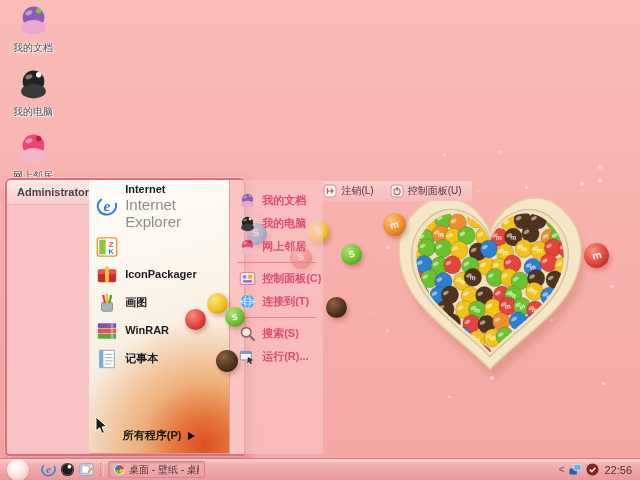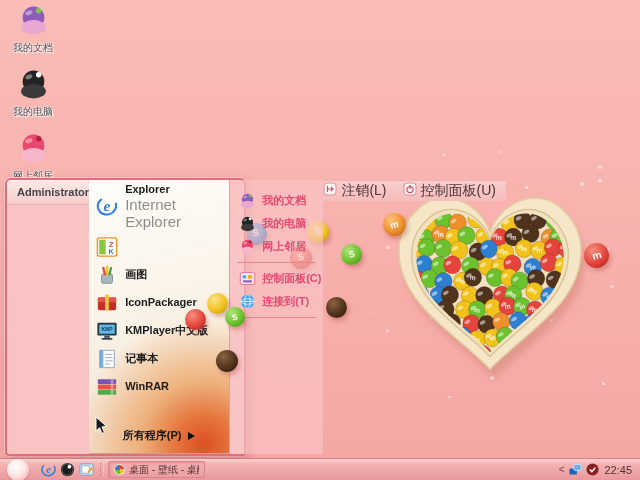--- a/index.html
+++ b/index.html
@@ -36,21 +36,21 @@
 .tri{width:0;height:0;border-left:7px solid #111;border-top:4px solid transparent;border-bottom:4px solid transparent}
 #sm-right{flex:1;min-width:0;padding-top:9px;display:flex;flex-direction:column;background:rgba(249,196,196,.65)}
 .smr-item{display:flex;align-items:center;gap:6px;padding:3px 2px 3px 9px;font-size:11px;
  font-weight:bold;color:#e14b72;cursor:pointer;white-space:nowrap}
 .smr-item .ic{width:17px;height:17px;flex:none}
 .smr-item .ic svg{width:17px;height:17px;display:block}
 .smr-sep{height:1px;background:#e8828e;margin:4px 7px;flex:none}
 #sm-bottom{flex:none;height:21px;display:flex;align-items:center;justify-content:flex-end;gap:16px;
  padding-right:10px;border-top:1px solid #eeb0b2;background:linear-gradient(180deg,#f8cdcb,#f5bdbc);
  border-radius:0 0 2px 2px}
-.sm-btn{display:flex;align-items:flex-start;gap:4px;font-size:14px;color:#4e3538;cursor:pointer}
+.sm-btn{display:flex;align-items:flex-start;gap:4px;font-size:10px;color:#4e3538;cursor:pointer}
 .sm-btn svg{width:14px;height:14px;display:block}
 #cursor{position:absolute;left:95px;top:416px;z-index:9;pointer-events:none}
 #taskbar{position:absolute;left:0;right:0;bottom:0;height:22px;z-index:6;display:flex;align-items:center;
  background:linear-gradient(180deg,#fad2cf 0%,#f3b2b2 25%,#eea3a6 70%,#e9989d 100%);
  border-top:1px solid #dd7d88}
 #start-orb{width:22px;height:22px;border-radius:50%;margin:0 12px 0 7px;flex:none;cursor:pointer;
  background:radial-gradient(circle at 40% 35%,#fff 0%,#fde7e6 45%,#f6bcbd 78%,#eda4a8 100%);
  box-shadow:0 1px 2px rgba(180,80,90,.4)}
 #quicklaunch{display:flex;gap:4px;align-items:center}
 .ql{width:15px;height:15px;cursor:pointer}
@@ -410,102 +410,88 @@
       <div id="sm-left">
         <div id="sm-left-items">
             <div class="sm-item">
               <span class="ic">
                 <svg viewBox="0 0 24 24">
                   <ellipse cx="12" cy="12" rx="10" ry="9.3" fill="none" stroke="#2f7fd8" stroke-width="2.2" transform="rotate(-18 12 12)" stroke-dasharray="42 18"></ellipse>
                   <text x="12" y="17.5" text-anchor="middle" font-size="17" font-style="italic" font-weight="bold" fill="#2f7fd8" font-family="Liberation Serif,serif">e</text>
                 </svg>
               </span>
               <div>
-                <div class="t1">Explorer</div>
+                <div class="t1">Internet</div>
                 <div class="t2">Internet Explorer</div>
               </div>
             </div>
             <div class="sm-item">
               <span class="ic">
                 <svg viewBox="0 0 24 24">
                   <rect x="1.5" y="2" width="21" height="20" rx="2" fill="#fff" stroke="#f08f2c" stroke-width="1.5"></rect>
                   <rect x="3.5" y="4" width="7" height="16" fill="#8cc63e"></rect>
                   <text x="16.5" y="12" text-anchor="middle" font-size="8" font-weight="bold" fill="#e4443a">Z</text>
                   <text x="16.5" y="19.5" text-anchor="middle" font-size="8" font-weight="bold" fill="#2f7fd0">K</text>
                 </svg>
               </span>
+            </div>
+            <div class="sm-item">
+              <span class="ic">
+                <svg viewBox="0 0 24 24">
+                  <rect x="2" y="6" width="20" height="14" rx="2" fill="#c43028"></rect>
+                  <rect x="2" y="6" width="20" height="5" fill="#e4544a"></rect>
+                  <rect x="10" y="6" width="4" height="14" fill="#f6c34a"></rect>
+                  <circle cx="12" cy="5" r="2.5" fill="#f6c34a"></circle>
+                </svg>
+              </span>
+              <div>
+                <div class="t1">IconPackager</div>
+              </div>
             </div>
             <div class="sm-item">
               <span class="ic">
                 <svg viewBox="0 0 24 24">
                   <rect x="6" y="11" width="12" height="10" rx="2" fill="#a8b6be" stroke="#7d8d96"></rect>
                   <rect x="7.5" y="3" width="2.4" height="9" fill="#e4443a" transform="rotate(-14 9 7)"></rect>
                   <rect x="11" y="2" width="2.4" height="10" fill="#f2c21c"></rect>
                   <rect x="14.5" y="3" width="2.4" height="9" fill="#4a9e2f" transform="rotate(14 15.5 7)"></rect>
                 </svg>
               </span>
               <div>
                 <div class="t1">画图</div>
               </div>
             </div>
             <div class="sm-item">
               <span class="ic">
                 <svg viewBox="0 0 24 24">
-                  <rect x="2" y="6" width="20" height="14" rx="2" fill="#c43028"></rect>
-                  <rect x="2" y="6" width="20" height="5" fill="#e4544a"></rect>
-                  <rect x="10" y="6" width="4" height="14" fill="#f6c34a"></rect>
-                  <circle cx="12" cy="5" r="2.5" fill="#f6c34a"></circle>
+                  <rect x="2" y="3.5" width="20" height="5.2" rx="1" fill="#7a55b8"></rect>
+                  <rect x="2" y="9.4" width="20" height="5.2" rx="1" fill="#e4544a"></rect>
+                  <rect x="2" y="15.3" width="20" height="5.2" rx="1" fill="#52aa46"></rect>
+                  <rect x="16" y="3.5" width="3" height="17" fill="rgba(255,255,255,.35)"></rect>
                 </svg>
               </span>
               <div>
-                <div class="t1">IconPackager</div>
-              </div>
-            </div>
-            <div class="sm-item">
-              <span class="ic">
-                <svg viewBox="0 0 24 24">
-                  <rect x="1.5" y="3" width="21" height="14" rx="1.5" fill="#2b3640"></rect>
-                  <rect x="3.5" y="5" width="17" height="10" fill="#5fb8e8"></rect>
-                  <text x="12" y="12.5" text-anchor="middle" font-size="5.5" font-weight="bold" fill="#123a5e">KMP</text>
-                  <rect x="9" y="17" width="6" height="2.5" fill="#46525c"></rect>
-                  <rect x="6" y="19.5" width="12" height="2" rx="1" fill="#38444e"></rect>
-                </svg>
-              </span>
-              <div>
-                <div class="t1">KMPlayer中文版</div>
+                <div class="t1">WinRAR</div>
               </div>
             </div>
             <div class="sm-item">
               <span class="ic">
                 <svg viewBox="0 0 24 24">
                   <rect x="4" y="2.5" width="16" height="19" fill="#fdfdfd" stroke="#8fa3b5"></rect>
                   <rect x="4" y="2.5" width="4" height="19" fill="#74aede"></rect>
                   <line x1="10" y1="7" x2="18" y2="7" stroke="#99aabb"></line>
                   <line x1="10" y1="10.5" x2="18" y2="10.5" stroke="#99aabb"></line>
                   <line x1="10" y1="14" x2="18" y2="14" stroke="#99aabb"></line>
                   <line x1="10" y1="17.5" x2="16" y2="17.5" stroke="#99aabb"></line>
                 </svg>
               </span>
               <div>
                 <div class="t1">记事本</div>
               </div>
             </div>
-            <div class="sm-item">
-              <span class="ic">
-                <svg viewBox="0 0 24 24">
-                  <rect x="2" y="3.5" width="20" height="5.2" rx="1" fill="#7a55b8"></rect>
-                  <rect x="2" y="9.4" width="20" height="5.2" rx="1" fill="#e4544a"></rect>
-                  <rect x="2" y="15.3" width="20" height="5.2" rx="1" fill="#52aa46"></rect>
-                  <rect x="16" y="3.5" width="3" height="17" fill="rgba(255,255,255,.35)"></rect>
-                </svg>
-              </span>
-              <div>
-                <div class="t1">WinRAR</div>
-              </div>
-            </div>
           </div>
         <div id="sm-allprog">
           <span>所有程序(P)</span>
           <span class="tri"></span>
         </div>
       </div>
       <div id="sm-right">
           <div class="smr-item">
             <span class="ic">
               <svg viewBox="0 0 32 32">
@@ -556,20 +542,39 @@
               <svg viewBox="0 0 20 20">
                 <circle cx="10" cy="10" r="8" fill="#42a5f5"></circle>
                 <ellipse cx="10" cy="10" rx="8" ry="3.2" fill="none" stroke="rgba(255,255,255,.85)"></ellipse>
                 <ellipse cx="10" cy="10" rx="3.2" ry="8" fill="none" stroke="rgba(255,255,255,.85)"></ellipse>
                 <line x1="2" y1="10" x2="18" y2="10" stroke="rgba(255,255,255,.85)"></line>
               </svg>
             </span>
             <span>连接到(T)</span>
           </div>
           <div class="smr-sep"></div>
+          <div class="smr-item">
+            <span class="ic">
+              <svg viewBox="0 0 20 20">
+                <circle cx="8.5" cy="8.5" r="5.5" fill="rgba(255,255,255,.65)" stroke="#8d6e63" stroke-width="2"></circle>
+                <line x1="12.7" y1="12.7" x2="17.5" y2="17.5" stroke="#8d6e63" stroke-width="2.6" stroke-linecap="round"></line>
+              </svg>
+            </span>
+            <span>搜索(S)</span>
+          </div>
+          <div class="smr-item">
+            <span class="ic">
+              <svg viewBox="0 0 20 20">
+                <rect x="1.5" y="4" width="13" height="10" rx="1" fill="#eef5fc" stroke="#6a7fc0"></rect>
+                <rect x="1.5" y="4" width="13" height="3" fill="#7a90d0"></rect>
+                <path d="M10.5,10.5 L17,14.5 L13.8,15 L15.2,18 L13.3,18.8 L12,15.8 L9.8,17.8 Z" fill="#2b2b2b"></path>
+              </svg>
+            </span>
+            <span>运行(R)...</span>
+          </div>
         </div>
     </div>
     <div id="sm-bottom">
       <div class="sm-btn">
         <span class="ic">
             <svg viewBox="0 0 14 14">
               <rect x="1" y="1" width="12" height="12" rx="3" fill="#fdf3f2" stroke="#d89098"></rect>
               <path d="M4.5,4 L4.5,10 M4.5,7 L10,7 M8,5 L10,7 L8,9" stroke="#c2566e" stroke-width="1.2" fill="none"></path>
             </svg>
           </span>
@@ -626,21 +631,21 @@
               <rect x="5" y="1.5" width="8" height="6.5" rx="1" fill="#6db1e8" stroke="#fff" stroke-width="0.6"></rect>
             </svg>
           </span>
           <span class="trayicon">
             <svg viewBox="0 0 14 14">
               <circle cx="7" cy="7" r="6.5" fill="#8a1f1f"></circle>
               <path d="M4,7 L6.3,9.3 L10,5" stroke="#fff" stroke-width="1.6" fill="none"></path>
             </svg>
           </span>
         </span>
-      <span id="clock">22:45</span>
+      <span id="clock">22:56</span>
     </div>
   </div>
 <div class="candy" style="left: 245px; top: 223px; width: 22px; height: 22px; z-index: 2; background: radial-gradient(circle at 35% 30%, rgb(134, 188, 236) 0%, rgb(47, 127, 208) 55%, rgb(26, 78, 138) 100%);">
       <span style="font-size: 9.24px;">S</span>
     </div>
     <div class="candy" style="left: 307px; top: 221px; width: 22px; height: 22px; z-index: 2; background: radial-gradient(circle at 35% 30%, rgb(250, 225, 137) 0%, rgb(242, 194, 28) 55%, rgb(171, 133, 14) 100%);">
       <span style="font-size: 9.24px;">S</span>
     </div>
     <div class="candy" style="left: 290px; top: 247px; width: 22px; height: 22px; z-index: 2; background: radial-gradient(circle at 35% 30%, rgb(244, 144, 126) 0%, rgb(228, 68, 58) 55%, rgb(156, 31, 20) 100%);">
       <span style="font-size: 9.24px;">S</span>

